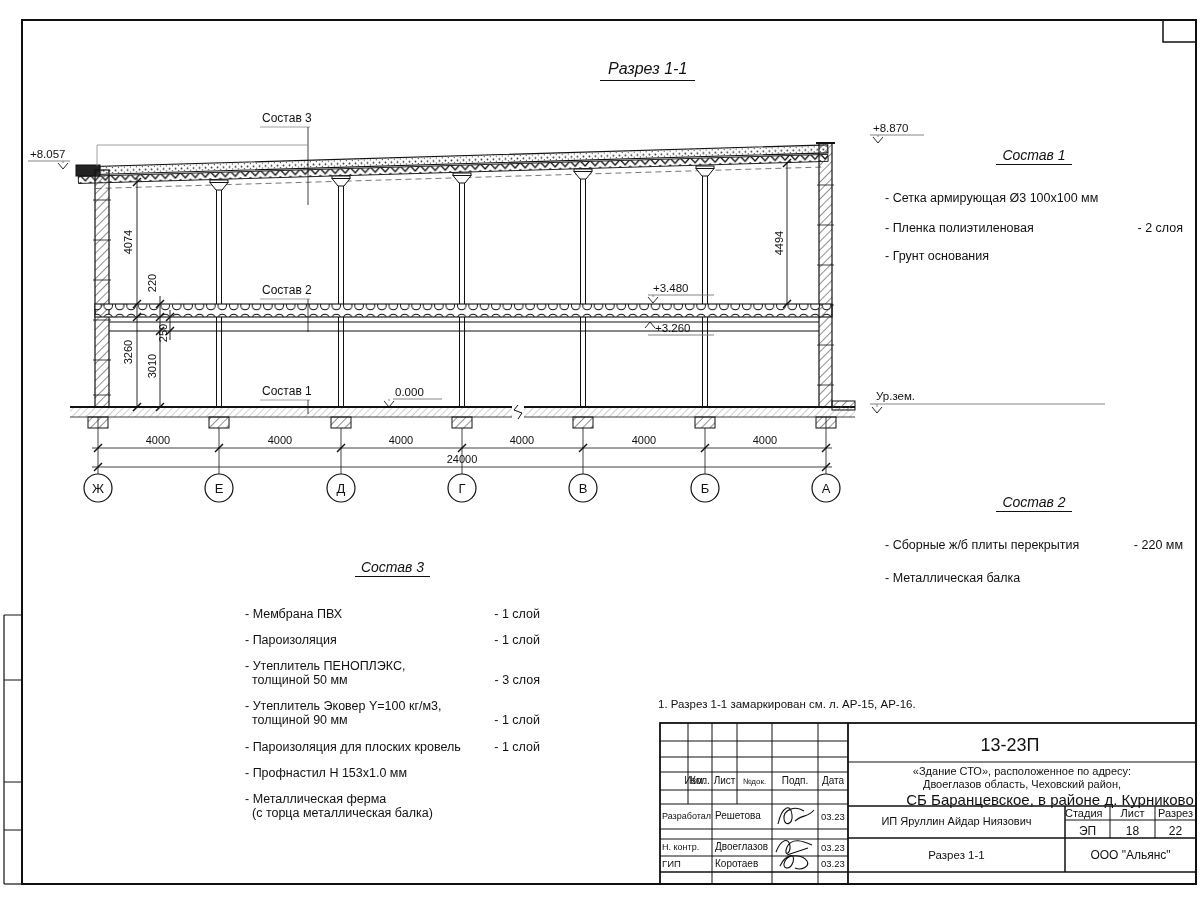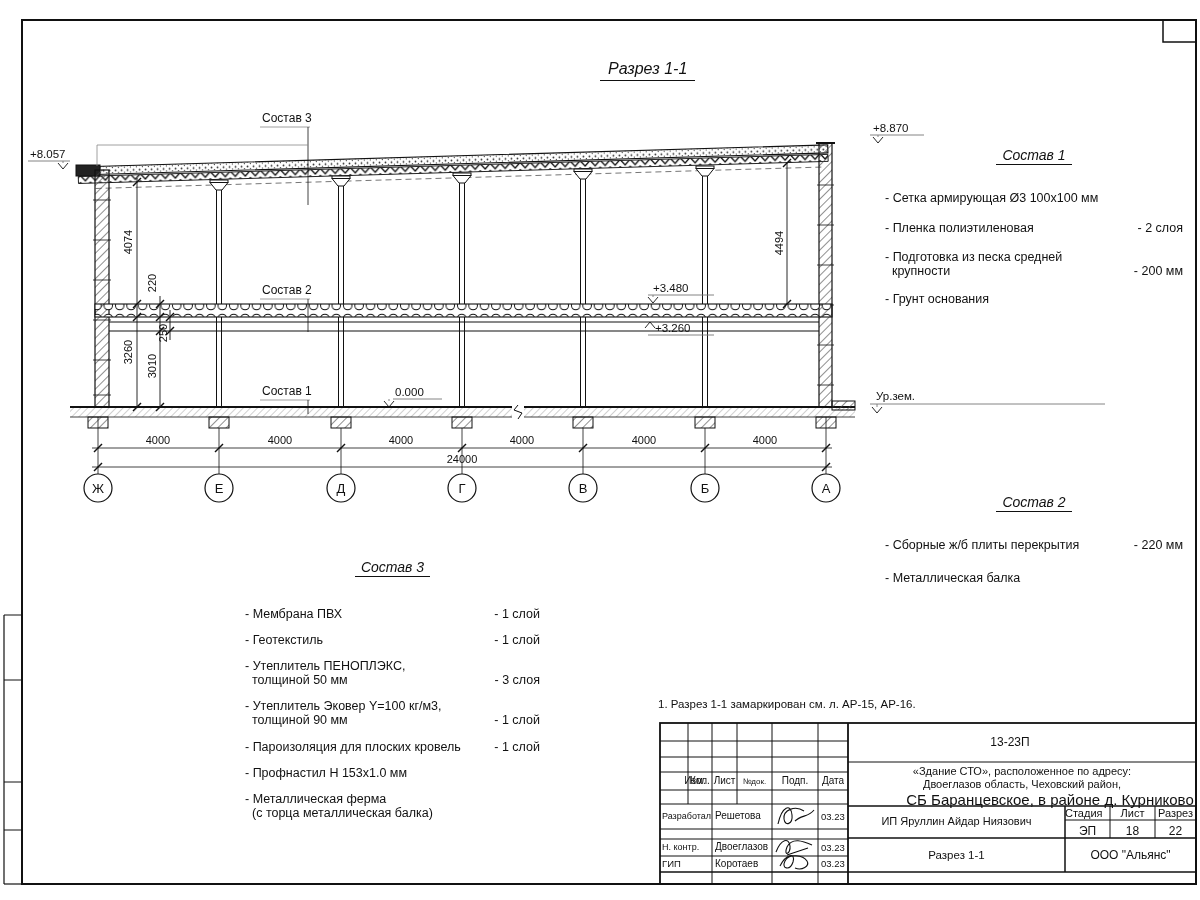--- a/index.html
+++ b/index.html
@@ -336,25 +336,20 @@
 <div class="comp" style="left:885px;top:148px;width:298px;">
   <div class="c-title"><span>Состав 1</span></div>
   <div class="c-item" style="margin-top:14px;">
       <span class="c-name">- Сетка армирующая Ø3 100х100 мм</span>
       <span class="c-val"></span>
     </div>
   <div class="c-item" style="margin-top:16px;">
       <span class="c-name">- Пленка полиэтиленовая</span>
       <span class="c-val">-  2 слоя</span>
     </div>
-  <div class="c-item" style="margin-top:15px;">
-      <span class="c-name">- Подготовка из песка средней
-крупности</span>
-      <span class="c-val">- 200 мм</span>
-    </div>
   <div class="c-item" style="margin-top:14px;">
       <span class="c-name">- Грунт основания</span>
       <span class="c-val"></span>
     </div>
 </div>
 
 <div class="comp" style="left:885px;top:495px;width:298px;">
   <div class="c-title"><span>Состав 2</span></div>
   <div class="c-item">
       <span class="c-name">- Сборные ж/б плиты перекрытия</span>
@@ -366,21 +361,21 @@
     </div>
 </div>
 
 <div class="comp" style="left:245px;top:560px;width:295px;">
   <div class="c-title" style="margin-bottom:30px;"><span>Состав 3</span></div>
   <div class="c-item">
       <span class="c-name">- Мембрана ПВХ</span>
       <span class="c-val">- 1 слой</span>
     </div>
   <div class="c-item" style="margin-top:12px;">
-      <span class="c-name">- Геотекстиль</span>
+      <span class="c-name">- Пароизоляция</span>
       <span class="c-val">- 1 слой</span>
     </div>
   <div class="c-item" style="margin-top:12px;">
       <span class="c-name">- Утеплитель ПЕНОПЛЭКС,
 толщиной 50 мм</span>
       <span class="c-val">- 3 слоя</span>
     </div>
   <div class="c-item" style="margin-top:12px;">
       <span class="c-name">- Утеплитель Эковер Y=100 кг/м3,
 толщиной 90 мм</span>
@@ -413,21 +408,21 @@
 <div class="tb" style="left:662px;top:811px;font-size:9px;">Разработал</div>
 <div class="tb" style="left:715px;top:810px;font-size:10px;">Решетова</div>
 <div class="tb" style="left:821px;top:811px;font-size:9.5px;">03.23</div>
 <div class="tb" style="left:662px;top:842px;font-size:9px;">Н. контр.</div>
 <div class="tb" style="left:715px;top:841px;font-size:10px;">Двоеглазов</div>
 <div class="tb" style="left:821px;top:842px;font-size:9.5px;">03.23</div>
 <div class="tb" style="left:662px;top:858px;font-size:9.5px;">ГИП</div>
 <div class="tb" style="left:715px;top:858px;font-size:10px;">Коротаев</div>
 <div class="tb" style="left:821px;top:858px;font-size:9.5px;">03.23</div>
 
-<div class="tb ctr" style="left:848px;top:735px;width:324px;font-size:12px;">13-23П</div>
+<div class="tb ctr" style="left:848px;top:735px;width:324px;font-size:18px;">13-23П</div>
 <div class="tb ctr" style="left:848px;top:765px;width:348px;font-size:11px;">«Здание СТО», расположенное по адресу:</div>
 <div class="tb ctr" style="left:848px;top:778px;width:348px;font-size:11px;">Двоеглазов область, Чеховский район,</div>
 <div class="tb ctr" style="left:848px;top:791px;width:404px;font-size:15px;">СБ Баранцевское, в районе д. Курниково</div>
 
 <div class="tb ctr" style="left:848px;top:815px;width:217px;font-size:11px;">ИП Яруллин Айдар Ниязович</div>
 <div class="tb ctr" style="left:1065px;top:807px;width:32px;font-size:11px;">Стадия</div>
 <div class="tb ctr" style="left:1110px;top:807px;width:45px;font-size:11px;">Лист</div>
 <div class="tb ctr" style="left:1155px;top:807px;width:41px;font-size:11px;">Разрез</div>
 <div class="tb ctr" style="left:1065px;top:824px;width:45px;font-size:12px;">ЭП</div>
 <div class="tb ctr" style="left:1110px;top:824px;width:45px;font-size:12px;">18</div>

